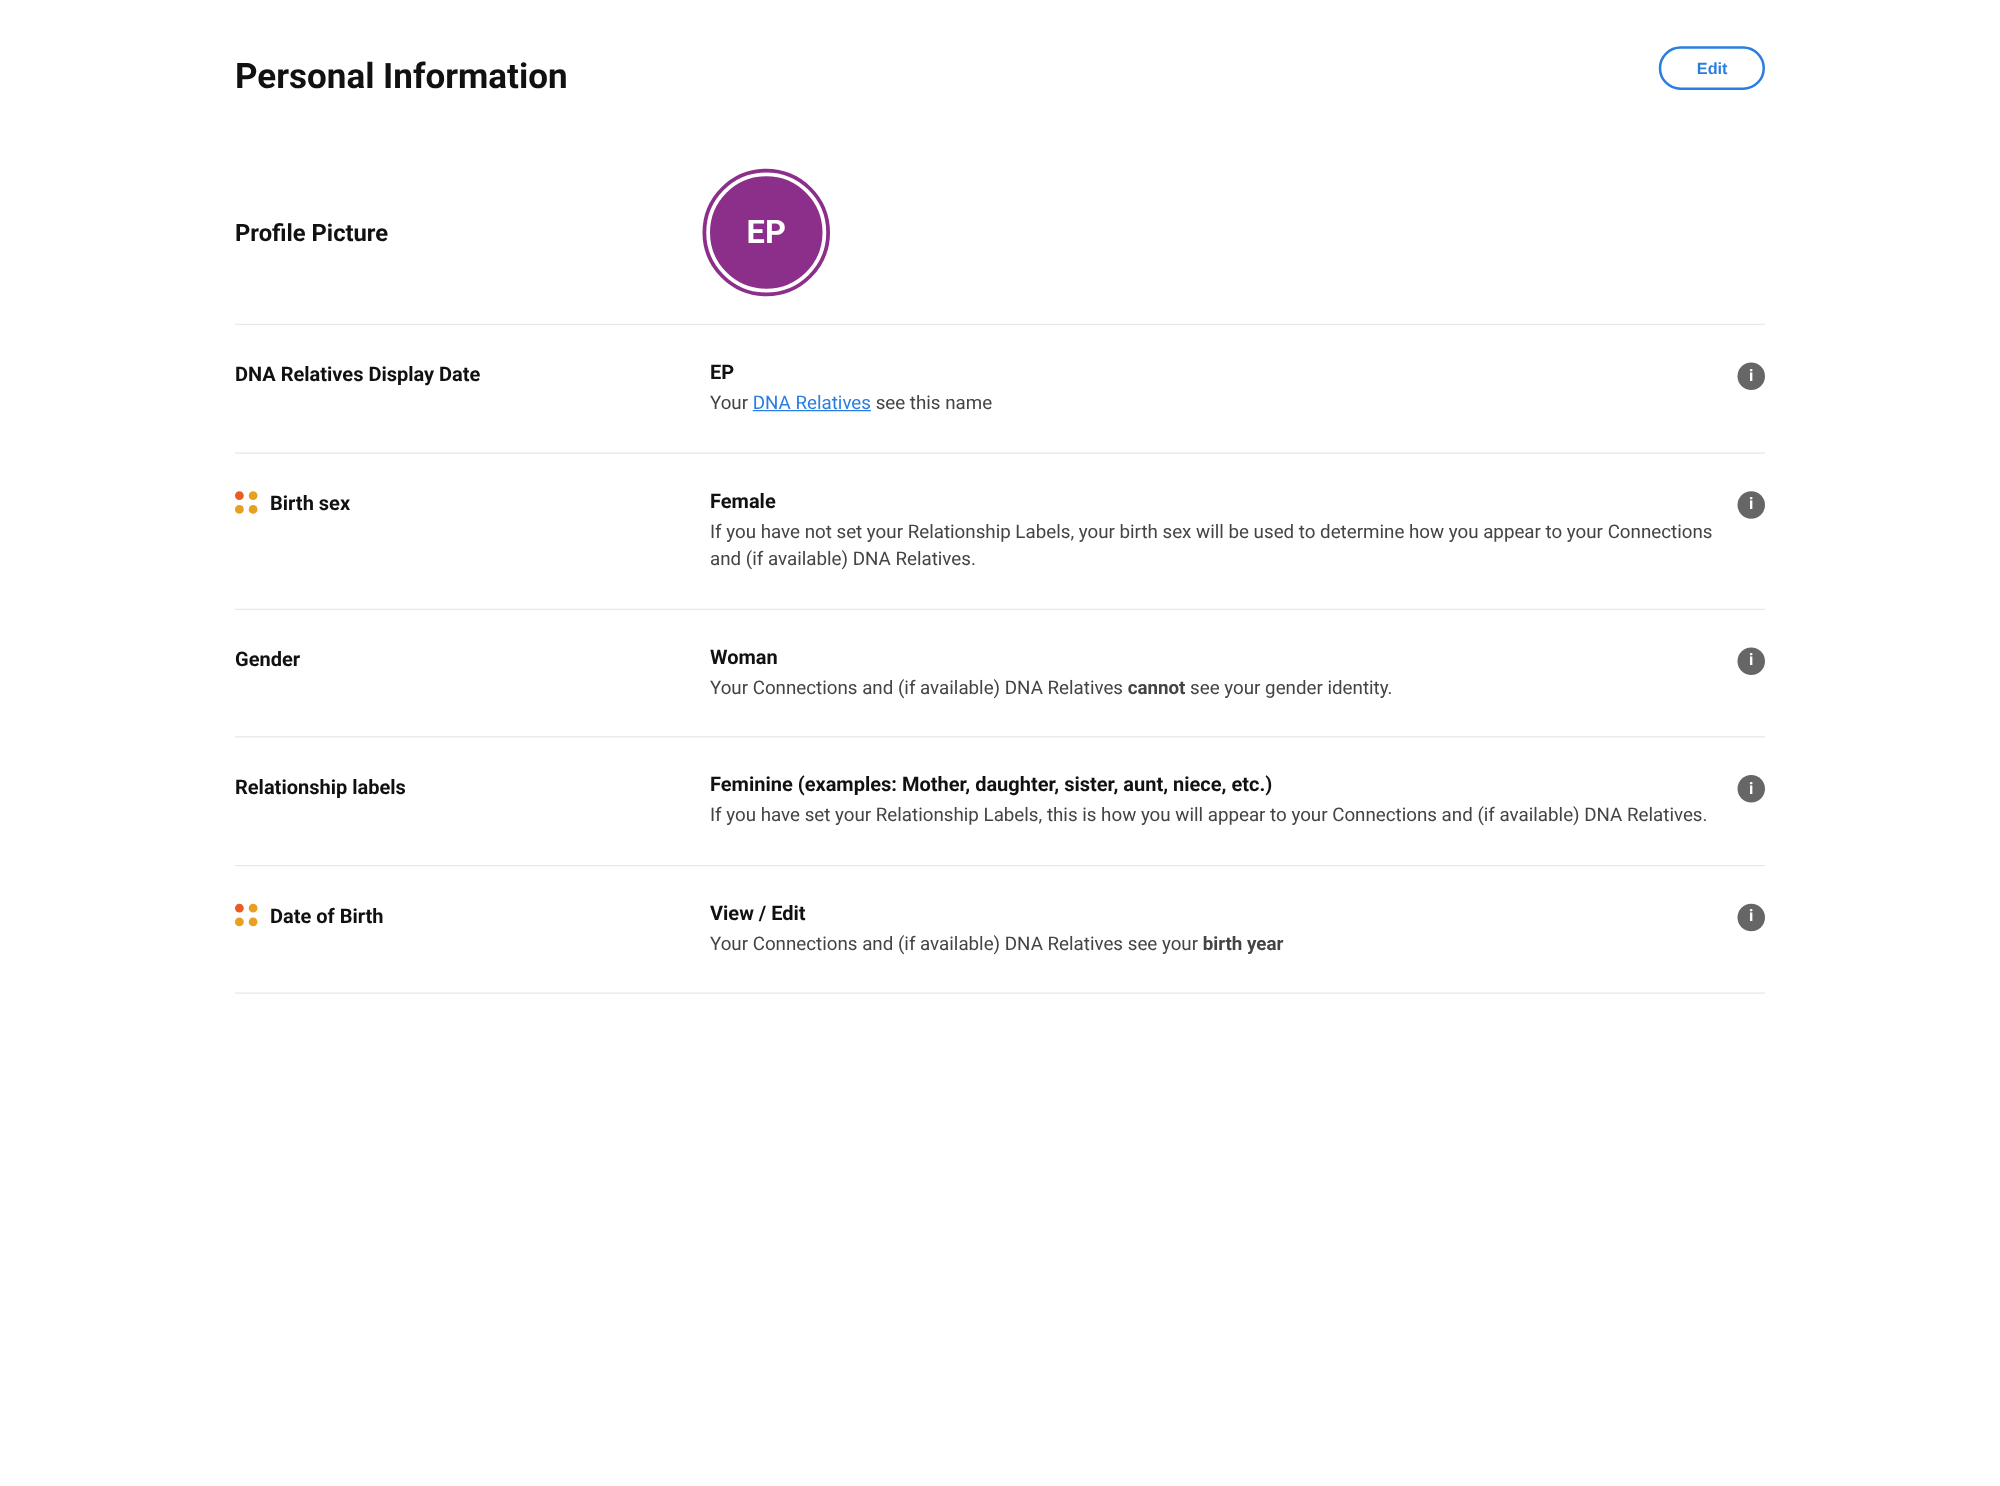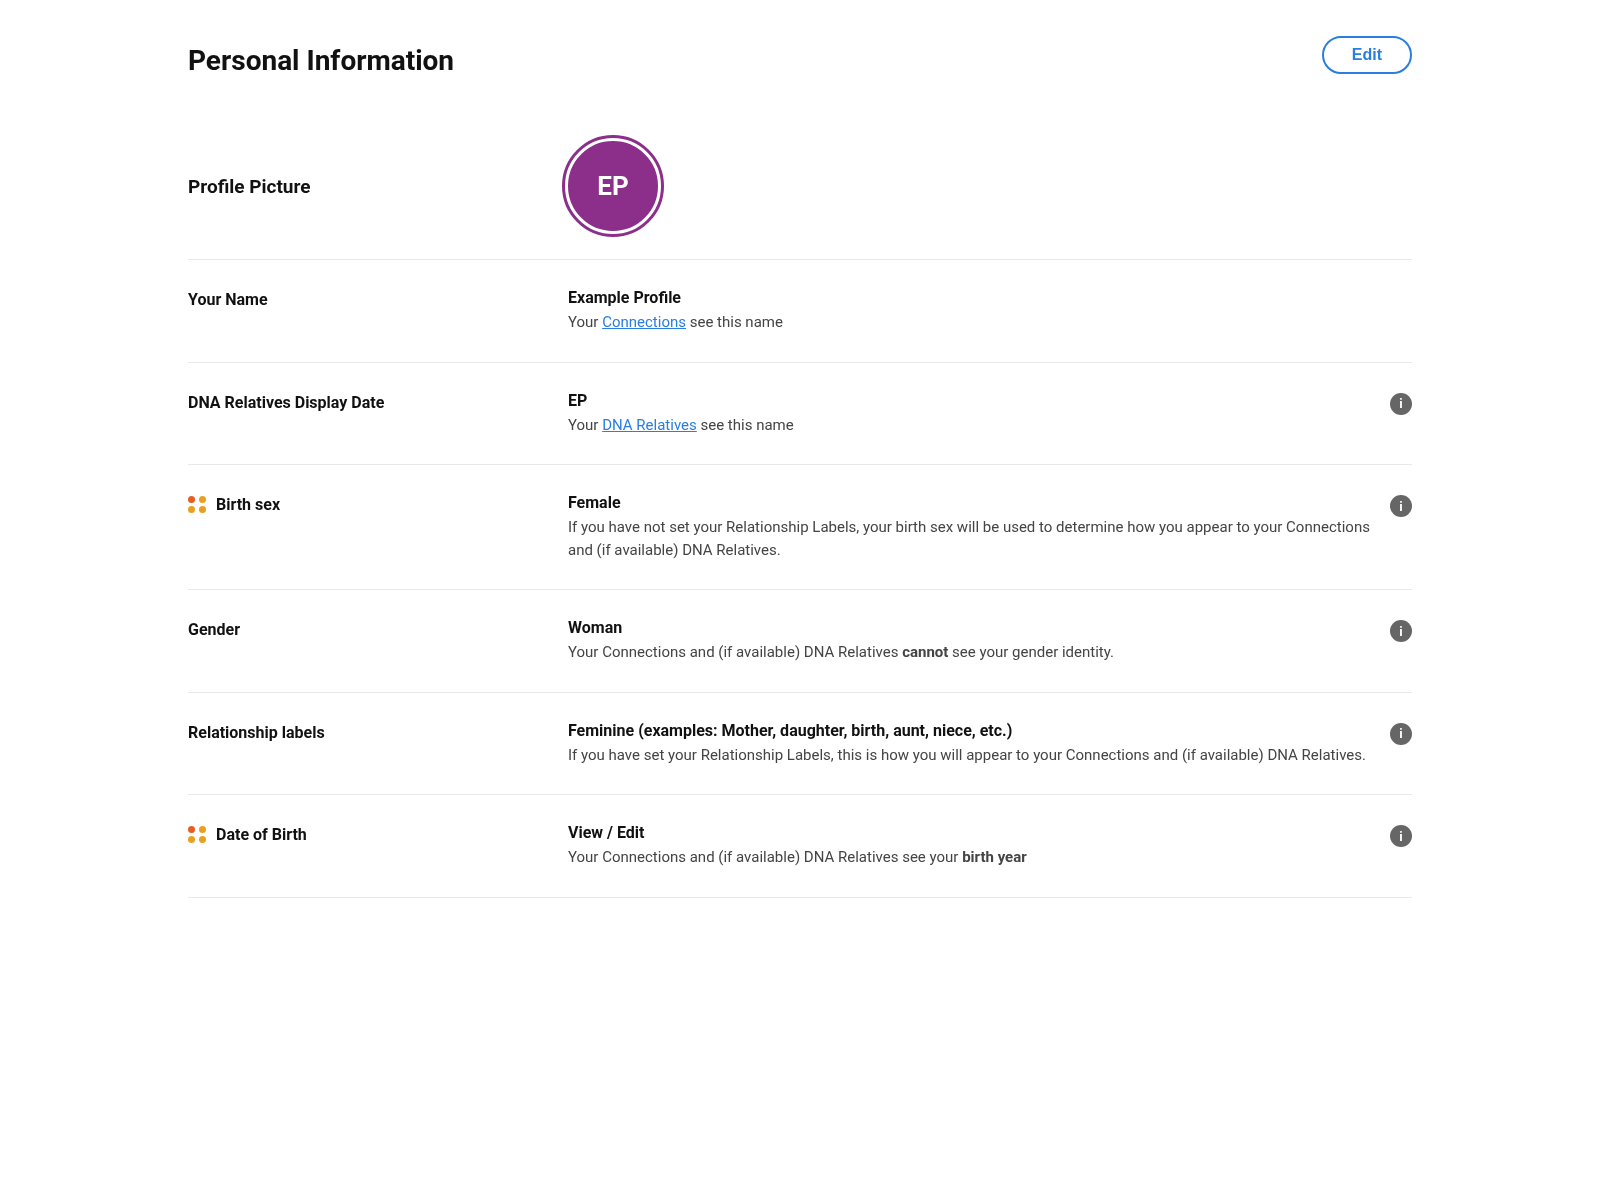--- a/index.html
+++ b/index.html
@@ -23,21 +23,21 @@
     .page-title {
       font-size: 28px;
       font-weight: 700;
       color: #111;
       margin-top: 12px;
     }
     .edit-button {
       border: 2px solid #2a7de1;
       background: #fff;
       color: #2a7de1;
-      font-size: 16px;
+      font-size: 13px;
       font-weight: 600;
       padding: 8px 28px;
       border-radius: 24px;
       cursor: pointer;
     }
 
     .section-row {
       display: flex;
       align-items: flex-start;
       padding: 28px 0;
@@ -150,29 +150,20 @@
   <div class="page-header">
     <h1 class="page-title">Personal Information</h1>
     <button class="edit-button">Edit</button>
   </div>
 
   <div class="profile-picture-row">
     <div class="profile-picture-label">Profile Picture</div>
     <div class="avatar-circle">EP</div>
   </div>
 
-  <div class="section-row">
-    <div class="section-label">Your Name</div>
-    <div class="section-content">
-      <div class="field-value">Example Profile</div>
-      <div class="field-description">
-        Your <a>Connections</a> see this name
-      </div>
-    </div>
-  </div>
 
   <div class="section-row">
     <div class="section-label">DNA Relatives Display Date</div>
     <div class="info-icon-wrap" style="flex:1;">
       <div class="section-content">
         <div class="field-value">EP</div>
         <div class="field-description">
           Your <a>DNA Relatives</a> see this name
         </div>
       </div>
@@ -211,21 +202,21 @@
         </div>
       </div>
       <div class="info-icon">i</div>
     </div>
   </div>
 
   <div class="section-row">
     <div class="section-label">Relationship labels</div>
     <div class="info-icon-wrap" style="flex:1;">
       <div class="section-content">
-        <div class="field-value">Feminine (examples: Mother, daughter, birth, aunt, niece, etc.)</div>
+        <div class="field-value">Feminine (examples: Mother, daughter, sister, aunt, niece, etc.)</div>
         <div class="field-description">
           If you have set your Relationship Labels, this is how you will appear to your Connections and (if available) DNA Relatives.
         </div>
       </div>
       <div class="info-icon">i</div>
     </div>
   </div>
 
   <div class="section-row">
     <div class="section-label">

